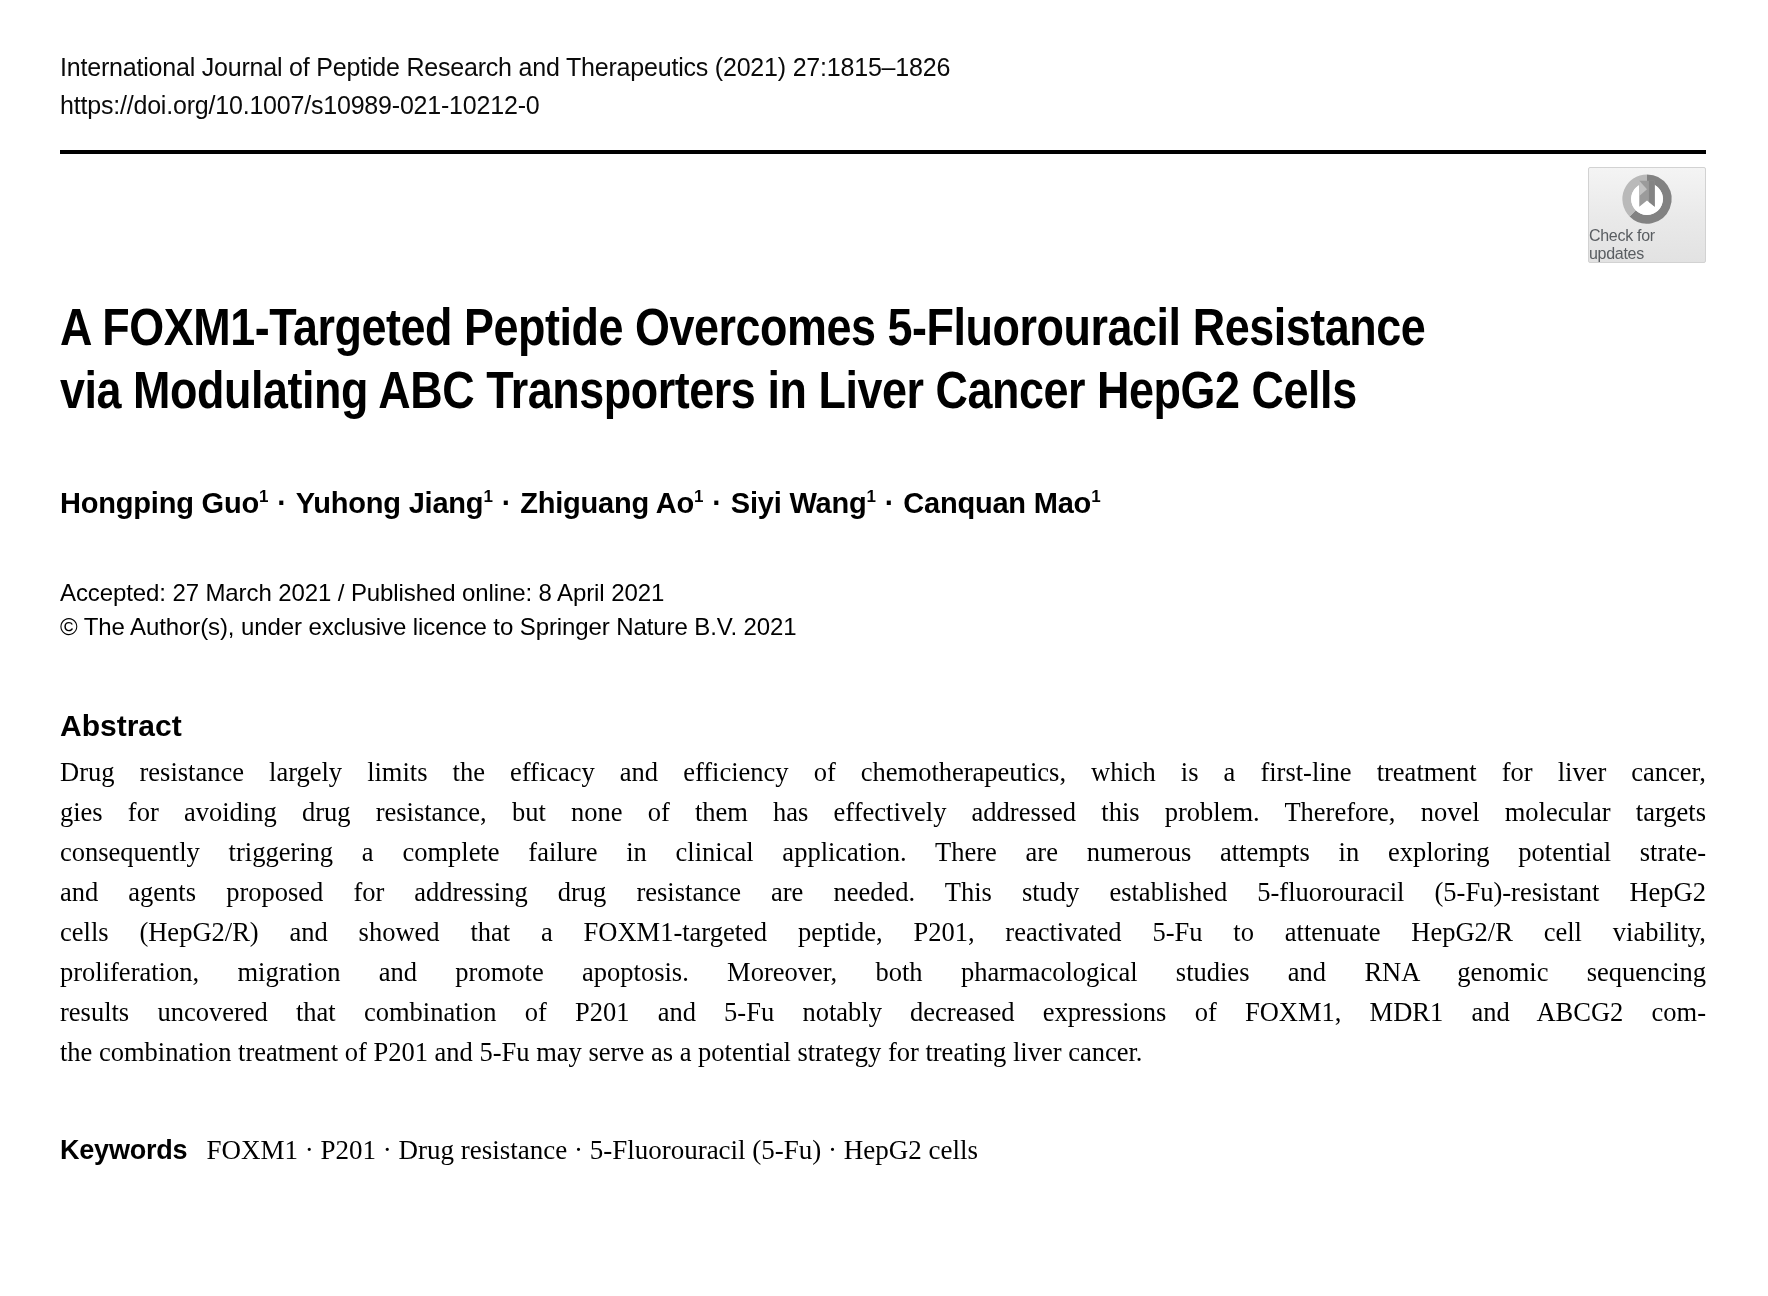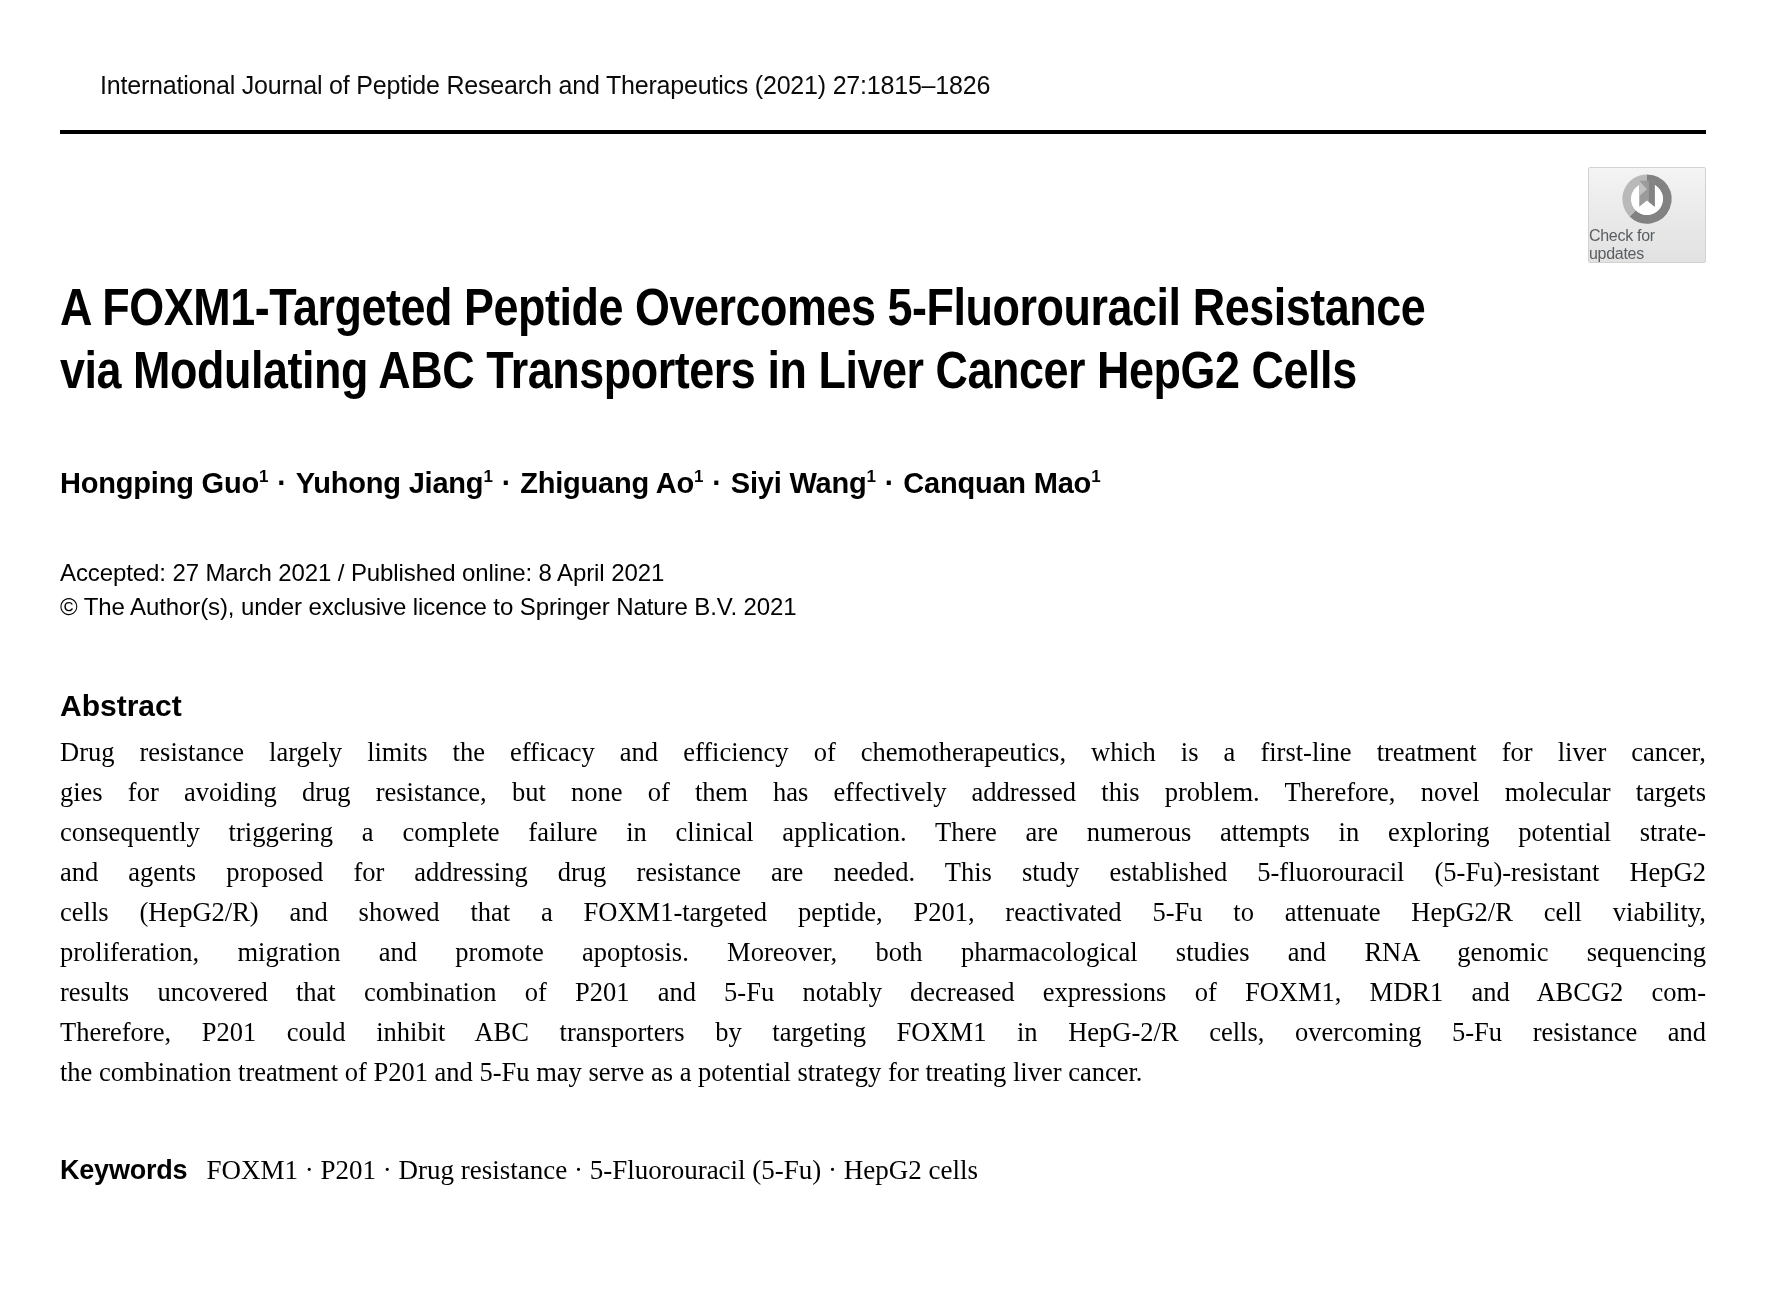--- a/index.html
+++ b/index.html
@@ -10,21 +10,21 @@
     color: #000;
     overflow: hidden;
   }
   .content {
     position: absolute;
     left: 60px; top: 0;
     width: 1646px;
   }
 
   
-  .jheader { padding-top: 66px; font-size: 25px; line-height: 38px; letter-spacing: -0.2px; color: #0a0a0a; margin-left: 40px; }
+  .jheader { padding-top: 48px; font-size: 25px; line-height: 38px; letter-spacing: -0.2px; color: #0a0a0a; }
   .jheader .line { white-space: nowrap; }
 
   
   .rule { height: 4px; background: #000; margin-top: 26px; }
 
   
   .badge {
     position: absolute; top: 167px; right: 0;
     width: 118px; height: 96px;
     box-sizing: border-box;
@@ -85,20 +85,21 @@
   .kw-label { font-weight: bold; letter-spacing: -0.2px; }
   .kw-text { font-family: "Liberation Serif", serif; margin-left: 19px; }
 </style>
 </head>
 <body>
 
 <div class="content">
 
   <div class="jheader">
     <div class="line">International Journal of Peptide Research and Therapeutics (2021) 27:1815–1826</div>
+    <div class="line">https://doi.org/10.1007/s10989-021-10212-0</div>
   </div>
 
   <div class="rule"></div>
 
   <div class="badge">
     <span>
       <svg width="62" height="56" viewBox="0 0 64 58" xmlns="http://www.w3.org/2000/svg">
 
         <path d="M 32 8 A 21 21 0 1 1 17.15 43.85" fill="none" stroke="#828282" stroke-width="9"></path>
 
@@ -129,21 +130,20 @@
 
   <div class="abstract-heading">Abstract</div>
   <div class="abstract-body">
       <div class="abs-line">Drug resistance largely limits the efficacy and efficiency of chemotherapeutics, which is a first-line treatment for liver cancer,</div>
       <div class="abs-line">gies for avoiding drug resistance, but none of them has effectively addressed this problem. Therefore, novel molecular targets</div>
       <div class="abs-line">consequently triggering a complete failure in clinical application. There are numerous attempts in exploring potential strate-</div>
       <div class="abs-line">and agents proposed for addressing drug resistance are needed. This study established 5-fluorouracil (5-Fu)-resistant HepG2</div>
       <div class="abs-line">cells (HepG2/R) and showed that a FOXM1-targeted peptide, P201, reactivated 5-Fu to attenuate HepG2/R cell viability,</div>
       <div class="abs-line">proliferation, migration and promote apoptosis. Moreover, both pharmacological studies and RNA genomic sequencing</div>
       <div class="abs-line">results uncovered that combination of P201 and 5-Fu notably decreased expressions of FOXM1, MDR1 and ABCG2 com-</div>
-      <div class="abs-line">Therefore, P201 could inhibit ABC transporters by targeting FOXM1 in HepG-2/R cells, overcoming 5-Fu resistance and</div>
       <div class="abs-line last">the combination treatment of P201 and 5-Fu may serve as a potential strategy for treating liver cancer.</div>
     </div>
 
   <div class="keywords">
     <span class="kw-label">Keywords</span><span class="kw-text">FOXM1 · P201 · Drug resistance · 5-Fluorouracil (5-Fu) · HepG2 cells</span>
   </div>
 
 </div>
 
 </body></html>

